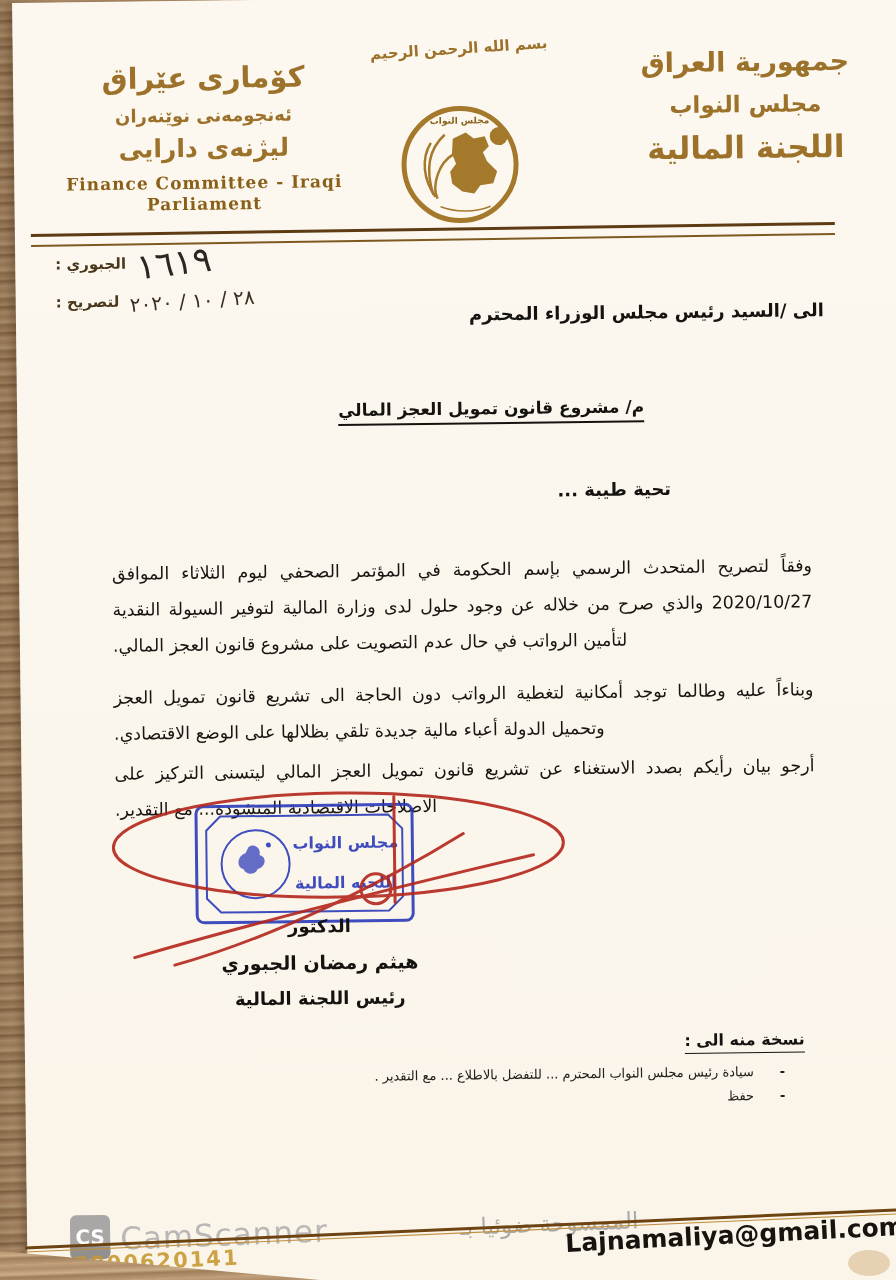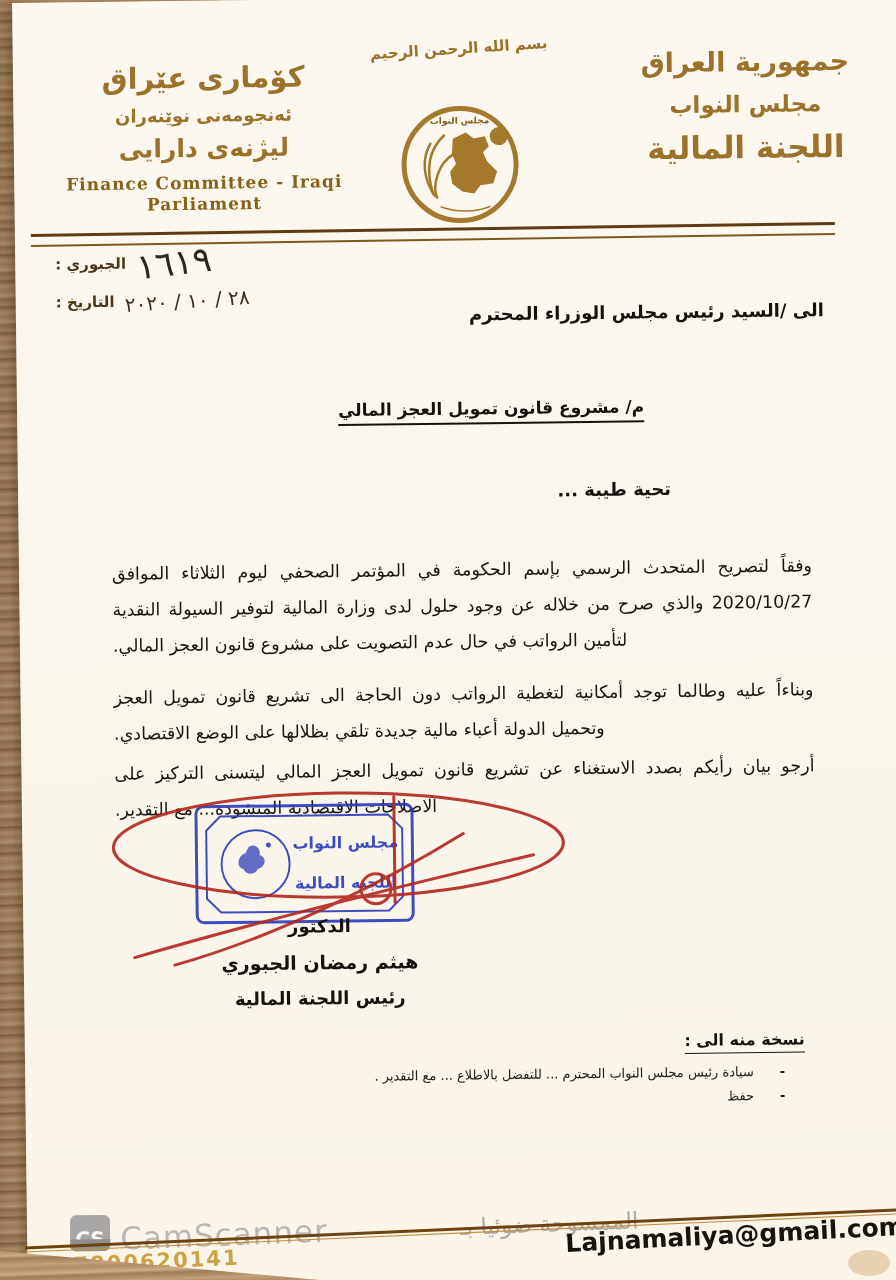--- a/index.html
+++ b/index.html
@@ -64,23 +64,23 @@
   .sig-title{font-size:18px;font-weight:700;}
   .sig-name{font-size:19px;font-weight:700;margin-top:15px;}
   .sig-role{font-size:18px;font-weight:700;margin-top:14px;}
   
   #cc-heading{right:124px;top:1036px;font-size:16px;border-bottom:1.8px solid #151310;
               padding-bottom:3px;}
   #cc-list{right:144px;top:1070px;direction:rtl;font-size:13px;color:#24201b;}
   .cc-item{display:flex;gap:26px;direction:rtl;margin-bottom:9px;}
   .cc-bullet{font-weight:700;}
   
-  #cs-logo{left:43px;top:1213px;width:40px;height:36px;background:#9a9a9a;
+  #cs-logo{left:43px;top:1213px;width:40px;height:44px;background:#9a9a9a;
     border-radius:6px;color:#ffffff;font-weight:700;font-size:20px;
-    display:flex;align-items:flex-end;justify-content:center;opacity:.85;}
+    display:flex;align-items:center;justify-content:center;opacity:.85;}
   #cs-logo::after{content:"";position:absolute;left:0;bottom:0;width:40px;height:12px;
     background:#7f7f7f;border-radius:0 0 6px 6px;}
   #scanner-brand{left:93px;top:1216px;font-size:31px;color:#a9a9a9;opacity:.8;
     letter-spacing:1px;transform:rotate(-1.5deg);font-weight:400;}
   #scanner-label-ar{left:433px;top:1214px;font-size:23px;color:#9d9d9d;opacity:.85;
     direction:rtl;transform:rotate(-1.5deg);}
   #scanner-number{left:46px;top:1248px;font-size:21px;font-weight:700;color:#c79a33;
     letter-spacing:2px;transform:rotate(-2deg);opacity:.9;}
   #email{right:26px;top:1226px;font-size:25px;font-weight:700;color:#17130e;
     transform:rotate(-2.2deg);}
@@ -130,21 +130,21 @@
       <div class="a3">اللجنة المالية</div>
     </div>
 
     <div class="abs" id="header-rule"></div>
 
     <div class="abs ref-row" id="ref-number">
       <span class="ref-label">الجبوري :</span>
       <span class="hand-number">١٦١٩</span>
     </div>
     <div class="abs ref-row" id="ref-date">
-      <span class="ref-label">التاريخ :</span>
+      <span class="ref-label">لتصريح :</span>
       <span class="hand-date">٢٨ / ١٠ / ٢٠٢٠</span>
     </div>
 
     <div class="abs ar-bold" id="recipient" dir="rtl">الى /السيد رئيس مجلس الوزراء المحترم</div>
     <div class="abs ar-bold" id="subject" dir="rtl">م/ مشروع قانون تمويل العجز المالي</div>
     <div class="abs ar-bold" id="greeting" dir="rtl">تحية طيبة ...</div>
 
     <p class="abs para" id="para-1" dir="rtl">وفقاً لتصريح المتحدث الرسمي بإسم الحكومة في المؤتمر الصحفي ليوم الثلاثاء الموافق 2020/10/27 والذي صرح من خلاله عن وجود حلول لدى وزارة المالية لتوفير السيولة النقدية لتأمين الرواتب في حال عدم التصويت على مشروع قانون العجز المالي.</p>
     <p class="abs para" id="para-2" dir="rtl">وبناءاً عليه وطالما توجد أمكانية لتغطية الرواتب دون الحاجة الى تشريع قانون تمويل العجز وتحميل الدولة أعباء مالية جديدة تلقي بظلالها على الوضع الاقتصادي.</p>
     <p class="abs para" id="para-3" dir="rtl">أرجو بيان رأيكم بصدد الاستغناء عن تشريع قانون تمويل العجز المالي ليتسنى التركيز على الاصلاحات الاقتصادية المنشودة... مع التقدير.</p>

